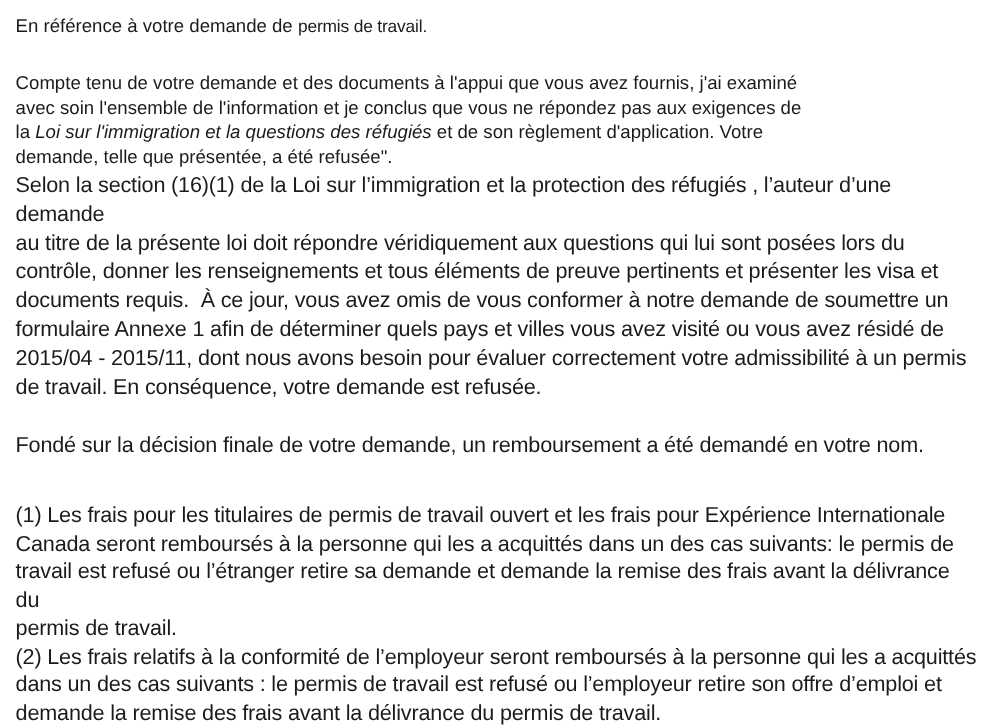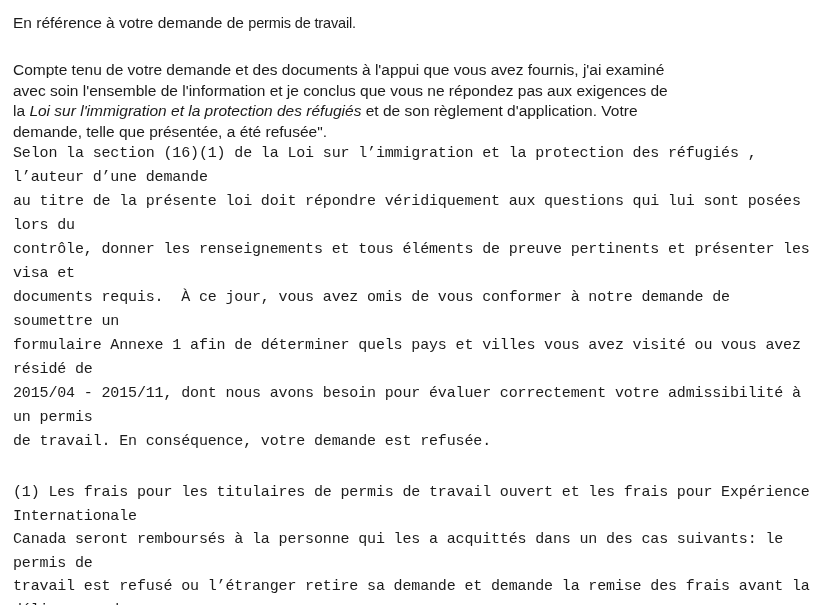--- a/index.html
+++ b/index.html
@@ -22,22 +22,22 @@
     margin: 0;
     white-space: pre-wrap;
   }
   
   .f-arial {
     font-family: "Liberation Sans", "DejaVu Sans", sans-serif;
     font-size: 15.5px;
   }
   
   .f-calibri {
-    font-family: Liberation Mono, monospace;
-    font-size: 15px;
+    font-family: Liberation Sans, sans-serif;
+    font-size: 18px;
     letter-spacing: -0.15px;
   }
   .f-calibri-small {
     font-family: "Liberation Sans", "DejaVu Sans", sans-serif;
     font-size: 14.5px;
     letter-spacing: -0.15px;
   }
   .italic { font-style: italic; }
 
   .para-1 { line-height: 20px;   margin-bottom: 27px; }
@@ -48,31 +48,32 @@
 </style>
 </head>
 <body>
 
 <div class="doc">
 
   <p class="para para-1"><span class="f-arial">En référence à votre demande de </span><span class="f-calibri-small">permis de travail.</span></p>
 
   <p class="para para-2 f-arial"><span>Compte tenu de votre demande et des documents à l'appui que vous avez fournis, j'ai examiné
 avec soin l'ensemble de l'information et je conclus que vous ne répondez pas aux exigences de
-la </span><span class="italic">Loi sur l'immigration et la protection des réfugiés</span><span> et de son règlement d'application. Votre
+la </span><span class="italic">Loi sur l'immigration et la questions des réfugiés</span><span> et de son règlement d'application. Votre
 demande, telle que présentée, a été refusée".</span></p>
 
   <p class="para para-3 f-calibri">Selon la section (16)(1) de la Loi sur l’immigration et la protection des réfugiés , l’auteur d’une demande
 au titre de la présente loi doit répondre véridiquement aux questions qui lui sont posées lors du
 contrôle, donner les renseignements et tous éléments de preuve pertinents et présenter les visa et
 documents requis.  À ce jour, vous avez omis de vous conformer à notre demande de soumettre un
 formulaire Annexe 1 afin de déterminer quels pays et villes vous avez visité ou vous avez résidé de
 2015/04 - 2015/11, dont nous avons besoin pour évaluer correctement votre admissibilité à un permis
 de travail. En conséquence, votre demande est refusée.</p>
 
+  <p class="para para-4 f-calibri">Fondé sur la décision finale de votre demande, un remboursement a été demandé en votre nom.</p>
 
   <p class="para para-5 f-calibri">(1) Les frais pour les titulaires de permis de travail ouvert et les frais pour Expérience Internationale
 Canada seront remboursés à la personne qui les a acquittés dans un des cas suivants: le permis de
 travail est refusé ou l’étranger retire sa demande et demande la remise des frais avant la délivrance du
 permis de travail.
 (2) Les frais relatifs à la conformité de l’employeur seront remboursés à la personne qui les a acquittés
 dans un des cas suivants : le permis de travail est refusé ou l’employeur retire son offre d’emploi et
 demande la remise des frais avant la délivrance du permis de travail.</p>
 
 </div>

